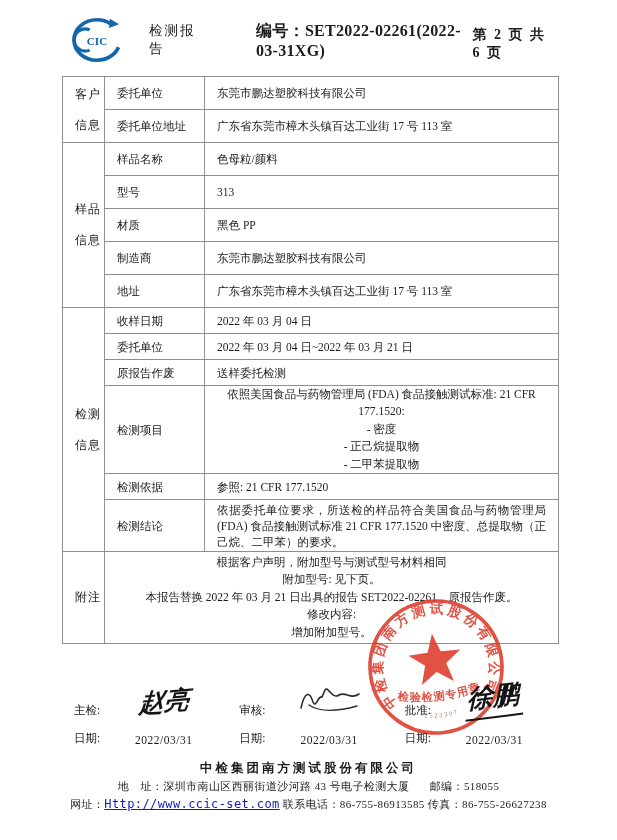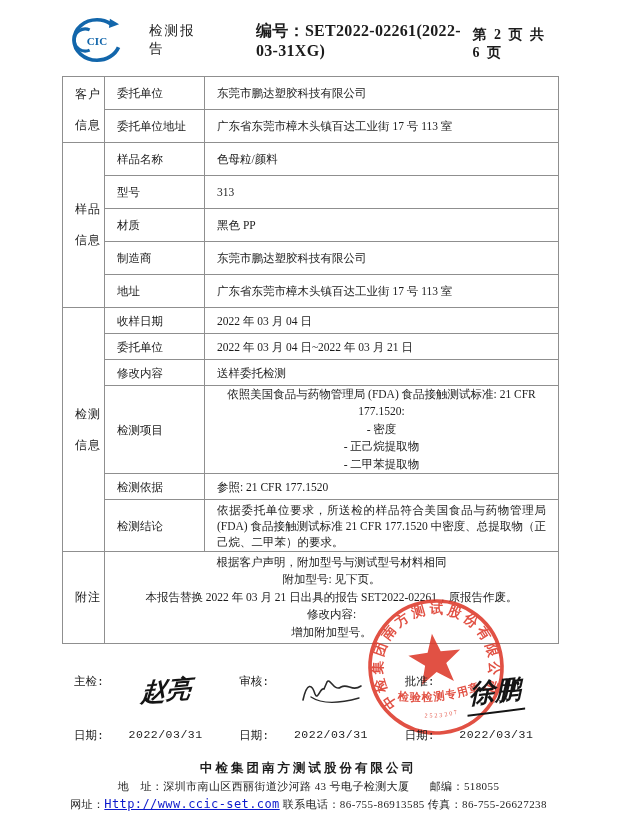--- a/index.html
+++ b/index.html
@@ -24,21 +24,21 @@
   td.sec { padding:0; text-align:center; }
   td.sec .vwrap { width:26px; margin:0 auto; line-height:31px; letter-spacing:1px; font-size:12px; }
   tr.r33 { height:33px; } tr.r26 { height:26px; }
   tr.r88 { height:88px; } tr.r52 { height:52px; } tr.r92 { height:92px; }
   td.multi { padding:5px 12px; vertical-align:middle;text-align:center; }
   td.multi div { line-height:17.4px; }
   td.wrapcell { padding:5px 12px; line-height:17px; text-align:justify; }
   
   .sig-area { width:496px; margin:30px 0 0 62px; position:relative; z-index:6; }
   .sig-row { display:flex; }
-  .sig-col { width:166px; display:flex; align-items:flex-start; height:44px;font-family:Liberation Mono, monospace; }
+  .sig-col { width:166px; display:flex; align-items:flex-end; height:44px; }
   .sig-label { font-size:11.5px; flex:0 0 auto; padding-left:12px; }
   .sig-slot { flex:1; display:flex; justify-content:center; align-items:center; }
   .sig-name { font-weight:bold; font-style:italic; color:#141414; white-space:nowrap; }
   .sig-name.chief { font-size:25px; transform:rotate(-5deg) skewX(-9deg); }
   .sig-name.approve { font-size:26px; transform:rotate(-7deg) skewX(-6deg); border-bottom:2px solid #141414; padding:0 4px 2px 2px; }
   .date-row { margin-top:10px; }
   .date-col { height:18px; }
   .date-val { font-size:11.5px; letter-spacing:0.5px; }
   
   .stamp { position:absolute; left:366px; top:597px; width:140px; height:140px;
@@ -116,21 +116,21 @@
           <div class="vwrap">检测信息</div>
         </td>
     <td>收样日期</td>
     <td>2022 年 03 月 04 日</td>
   </tr>
   <tr class="r26">
     <td>委托单位</td>
     <td>2022 年 03 月 04 日~2022 年 03 月 21 日</td>
   </tr>
   <tr class="r26">
-    <td>修改内容</td>
+    <td>原报告作废</td>
     <td>送样委托检测</td>
   </tr>
   <tr class="r88">
     <td>检测项目</td>
     <td class="multi">
       <div>依照美国食品与药物管理局 (FDA) 食品接触测试标准: 21 CFR</div>
       <div>177.1520:</div>
       <div>- 密度</div>
       <div>- 正己烷提取物</div>
       <div>- 二甲苯提取物</div>

